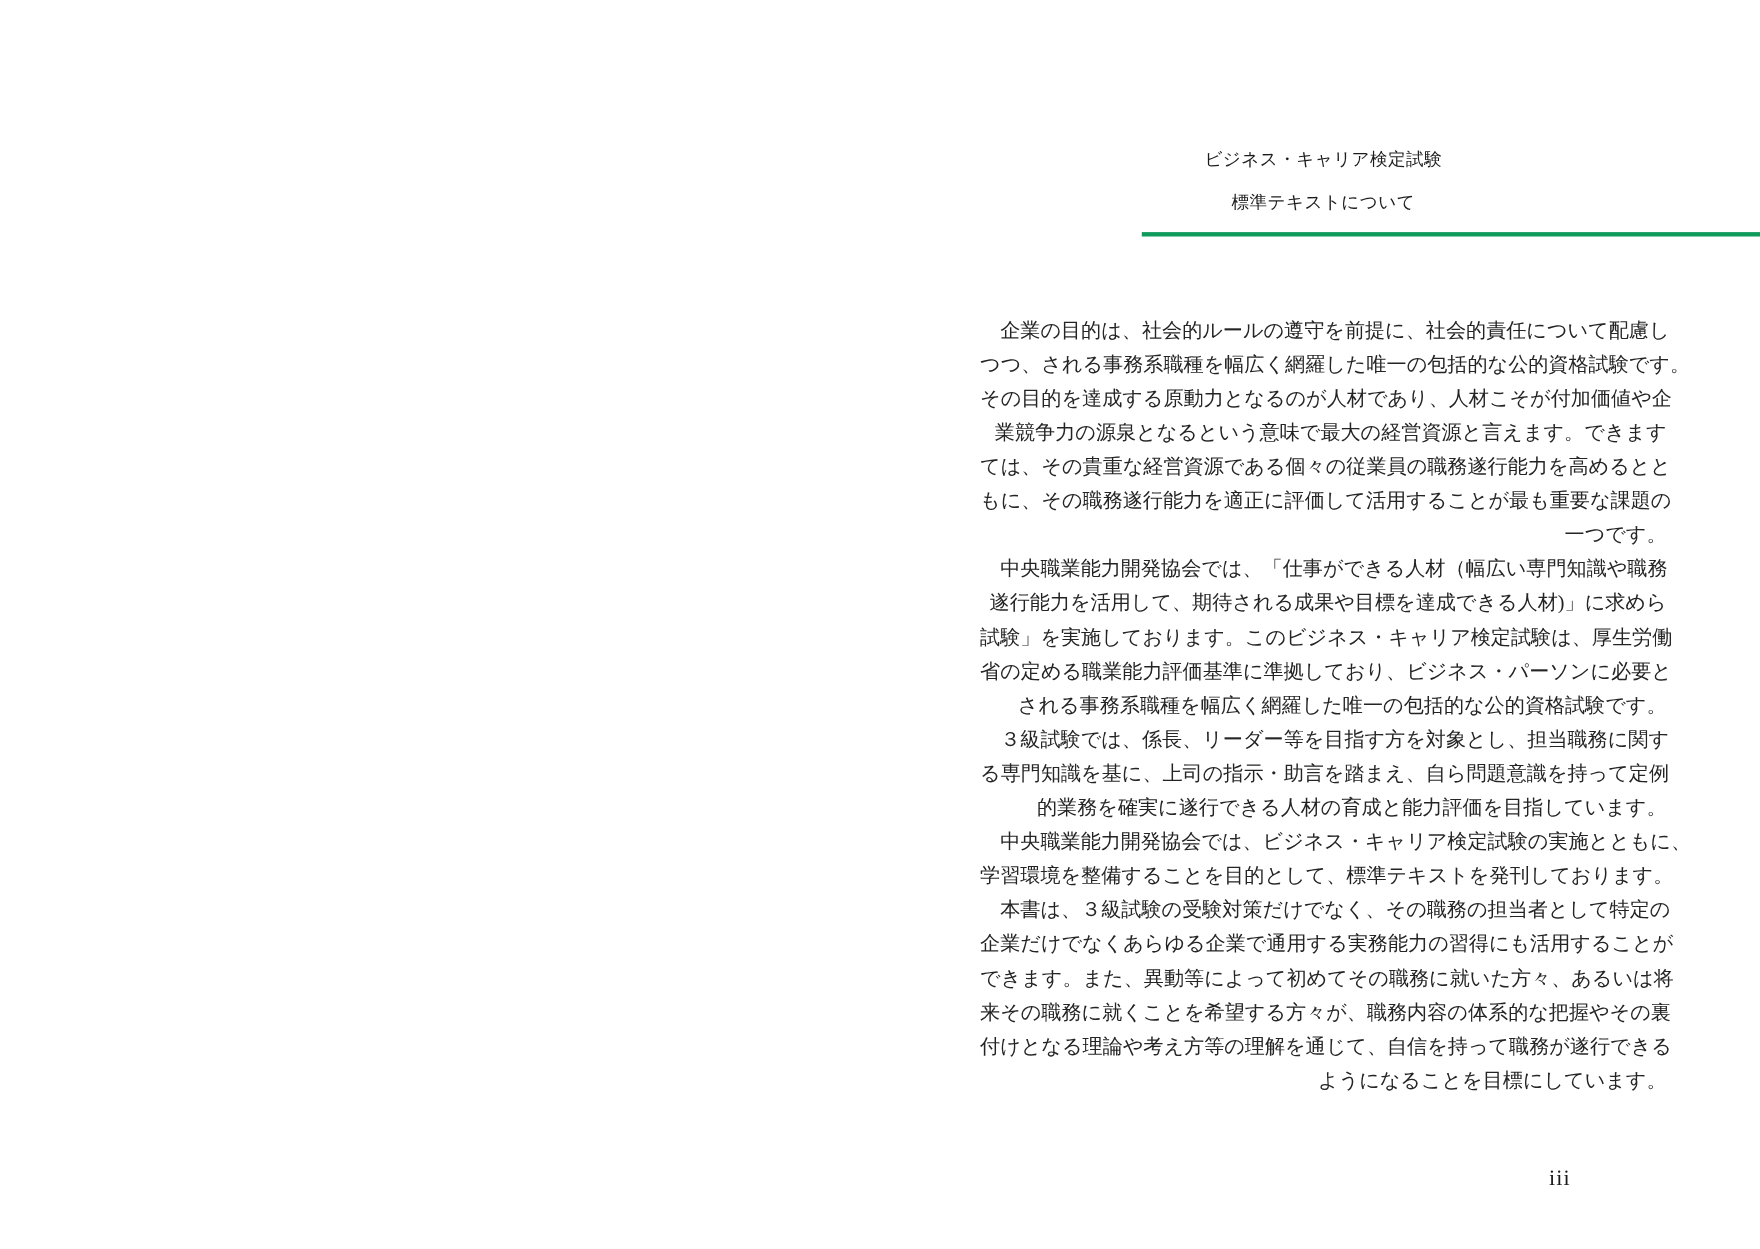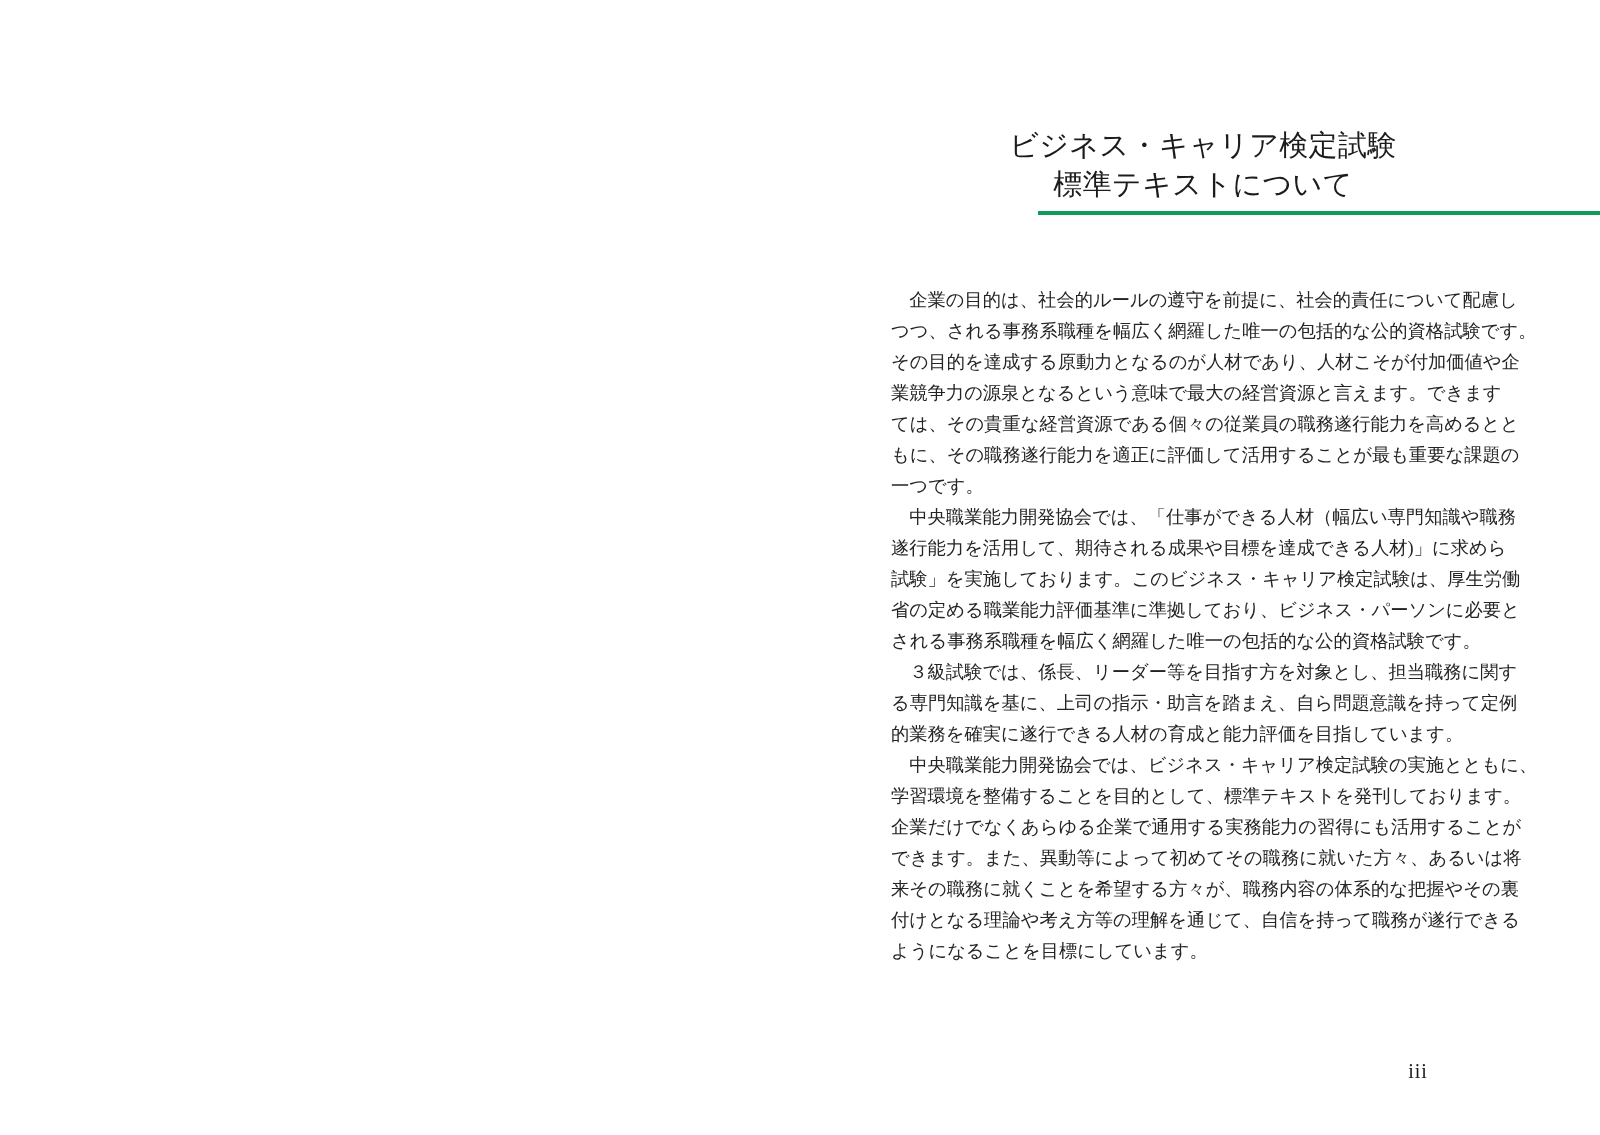--- a/index.html
+++ b/index.html
@@ -12,41 +12,42 @@
     overflow: hidden;
     font-family: "Liberation Serif", "DejaVu Serif", serif;
     color: #222222;
   }
   .title-block {
     position: absolute;
     left: 891px;
     top: 126px;
     width: 624px;
     text-align: center;
-    font-size: 29px;
+    font-size: 16px;
     line-height: 39px;
     color: #1c1c1c;
     letter-spacing: 0.4px;
   }
   .title-rule {
     position: absolute;
     left: 1038px;
     top: 211px;
     width: 562px;
     height: 4px;
     background: #0f9b5c;
   }
   .body-block {
     position: absolute;
     left: 891px;
     top: 285px;
     width: 624px;
     font-size: 18.3px;
     line-height: 31px;
     color: #242424;
+    text-align: right;
   }
   .body-line {
     white-space: nowrap;
     height: 31px;
   }
   .page-number {
     position: absolute;
     left: 1388px;
     top: 1060px;
     width: 60px;
@@ -80,20 +81,21 @@
     <div class="body-line">　中央職業能力開発協会では、「仕事ができる人材（幅広い専門知識や職務</div>
     <div class="body-line">遂行能力を活用して、期待される成果や目標を達成できる人材)」に求めら</div>
     <div class="body-line">試験」を実施しております。このビジネス・キャリア検定試験は、厚生労働</div>
     <div class="body-line">省の定める職業能力評価基準に準拠しており、ビジネス・パーソンに必要と</div>
     <div class="body-line">される事務系職種を幅広く網羅した唯一の包括的な公的資格試験です。</div>
     <div class="body-line">　３級試験では、係長、リーダー等を目指す方を対象とし、担当職務に関す</div>
     <div class="body-line">る専門知識を基に、上司の指示・助言を踏まえ、自ら問題意識を持って定例</div>
     <div class="body-line">的業務を確実に遂行できる人材の育成と能力評価を目指しています。</div>
     <div class="body-line">　中央職業能力開発協会では、ビジネス・キャリア検定試験の実施とともに、</div>
     <div class="body-line">学習環境を整備することを目的として、標準テキストを発刊しております。</div>
+    <div class="body-line">　本書は、３級試験の受験対策だけでなく、その職務の担当者として特定の</div>
     <div class="body-line">企業だけでなくあらゆる企業で通用する実務能力の習得にも活用することが</div>
     <div class="body-line">できます。また、異動等によって初めてその職務に就いた方々、あるいは将</div>
     <div class="body-line">来その職務に就くことを希望する方々が、職務内容の体系的な把握やその裏</div>
     <div class="body-line">付けとなる理論や考え方等の理解を通じて、自信を持って職務が遂行できる</div>
     <div class="body-line">ようになることを目標にしています。</div>
   </div>
 
   <div class="page-number">iii</div>
 
 </div>

